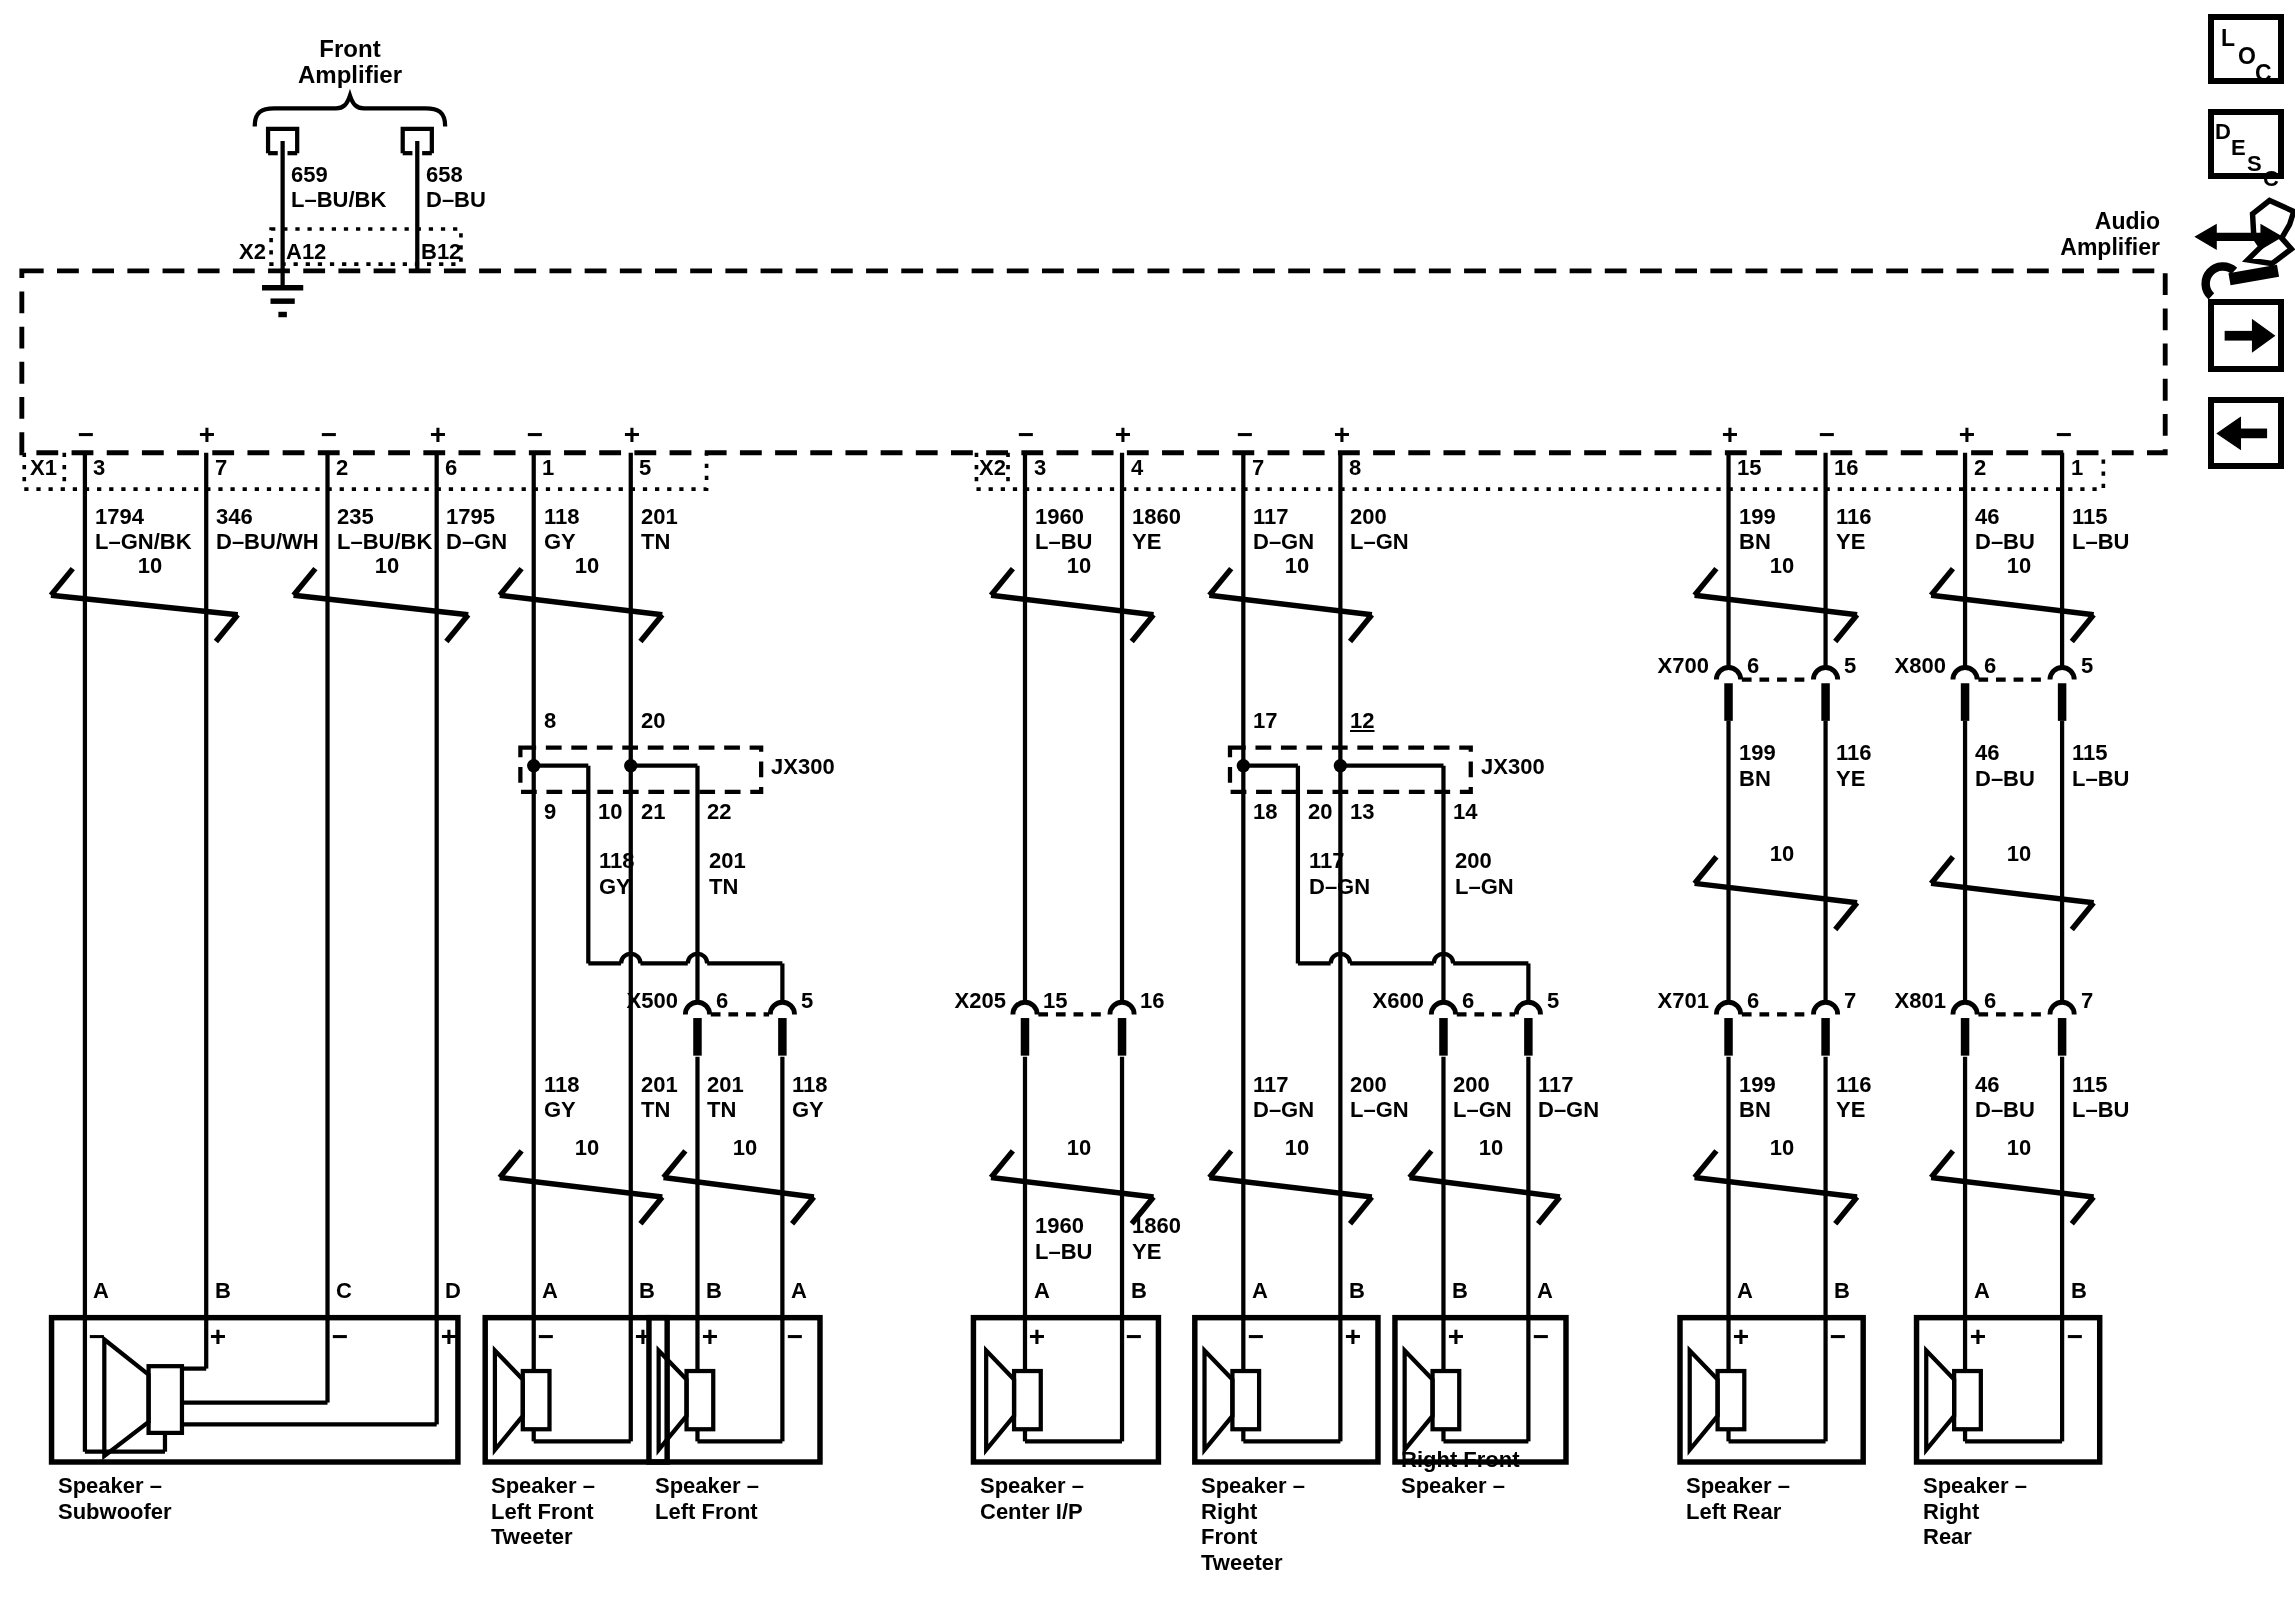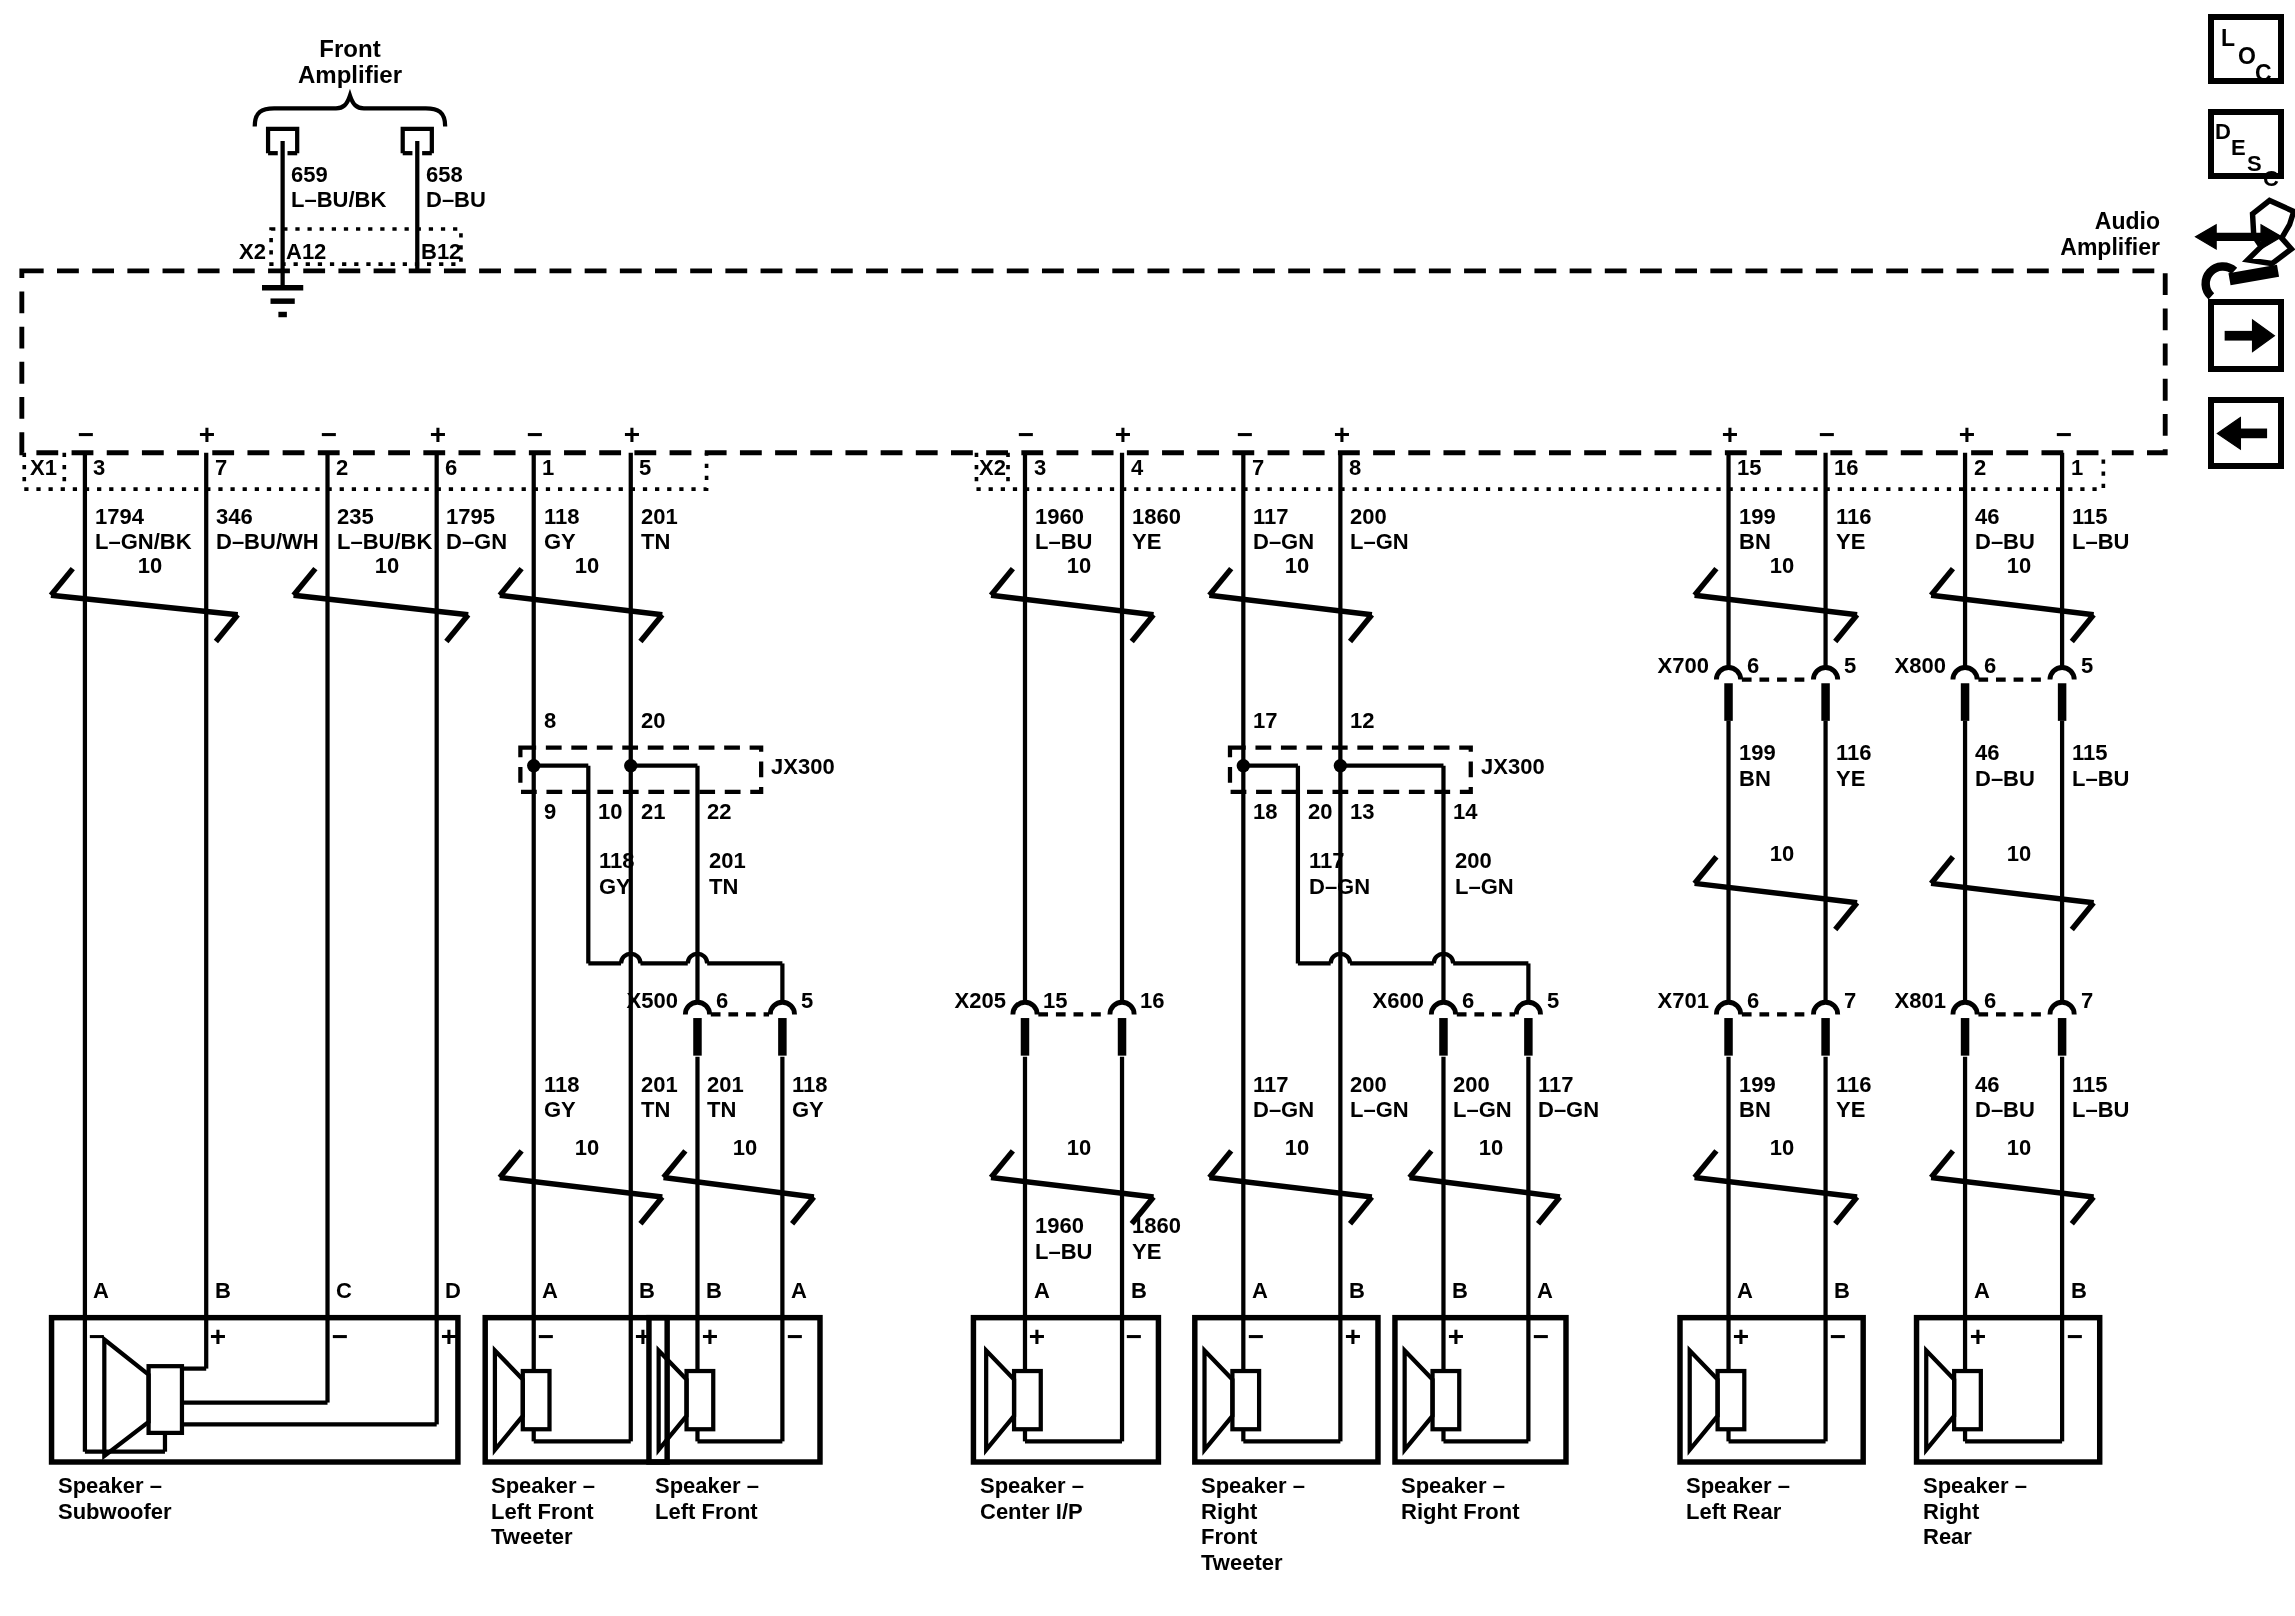--- a/index.html
+++ b/index.html
@@ -410,21 +410,21 @@
     <span class="t" style="left: 544px; top: 800px;">9</span>
     <span class="t" style="left: 598px; top: 800px;">10</span>
     <span class="t" style="left: 641px; top: 800px;">21</span>
     <span class="t" style="left: 707px; top: 800px;">22</span>
     <span class="t" style="left: 599px; top: 849px;">118</span>
     <span class="t" style="left: 599px; top: 875px;">GY</span>
     <span class="t" style="left: 709px; top: 849px;">201</span>
     <span class="t" style="left: 709px; top: 875px;">TN</span>
     <span class="t" style="left: 1481px; top: 755px;">JX300</span>
     <span class="t" style="left: 1253px; top: 709px;">17</span>
-    <span class="t" style="left: 1350px; top: 709px;">12</span>
+    <span class="t" style="left: 1350px; top: 709px; text-decoration: underline;">12</span>
     <span class="t" style="left: 1253px; top: 800px;">18</span>
     <span class="t" style="left: 1308px; top: 800px;">20</span>
     <span class="t" style="left: 1350px; top: 800px;">13</span>
     <span class="t" style="left: 1453px; top: 800px;">14</span>
     <span class="t" style="left: 1309px; top: 849px;">117</span>
     <span class="t" style="left: 1309px; top: 875px;">D–GN</span>
     <span class="t" style="left: 1455px; top: 849px;">200</span>
     <span class="t" style="left: 1455px; top: 875px;">L–GN</span>
     <span class="t" style="left: 93px; top: 1279px;">A</span>
     <span class="t s46 cx" style="left: 97px; top: 1322px;">−</span>
@@ -461,21 +461,21 @@
     <span class="t s46 cx" style="left: 1353px; top: 1322px;">+</span>
     <span class="t" style="left: 1201px; top: 1474px;">Speaker –</span>
     <span class="t" style="left: 1201px; top: 1500px;">Right</span>
     <span class="t" style="left: 1201px; top: 1525px;">Front</span>
     <span class="t" style="left: 1201px; top: 1551px;">Tweeter</span>
     <span class="t" style="left: 1452px; top: 1279px;">B</span>
     <span class="t s46 cx" style="left: 1456px; top: 1322px;">+</span>
     <span class="t" style="left: 1537px; top: 1279px;">A</span>
     <span class="t s46 cx" style="left: 1541px; top: 1322px;">−</span>
     <span class="t" style="left: 1401px; top: 1474px;">Speaker –</span>
-    <span class="t" style="left: 1401px; top: 1500px;">Right Front</span>
+    <span class="t" style="left: 1401px; top: 1448px;">Right Front</span>
     <span class="t" style="left: 1737px; top: 1279px;">A</span>
     <span class="t s46 cx" style="left: 1741px; top: 1322px;">+</span>
     <span class="t" style="left: 1834px; top: 1279px;">B</span>
     <span class="t s46 cx" style="left: 1838px; top: 1322px;">−</span>
     <span class="t" style="left: 1686px; top: 1474px;">Speaker –</span>
     <span class="t" style="left: 1686px; top: 1500px;">Left Rear</span>
     <span class="t" style="left: 1974px; top: 1279px;">A</span>
     <span class="t s46 cx" style="left: 1978px; top: 1322px;">+</span>
     <span class="t" style="left: 2071px; top: 1279px;">B</span>
     <span class="t s46 cx" style="left: 2075px; top: 1322px;">−</span>

